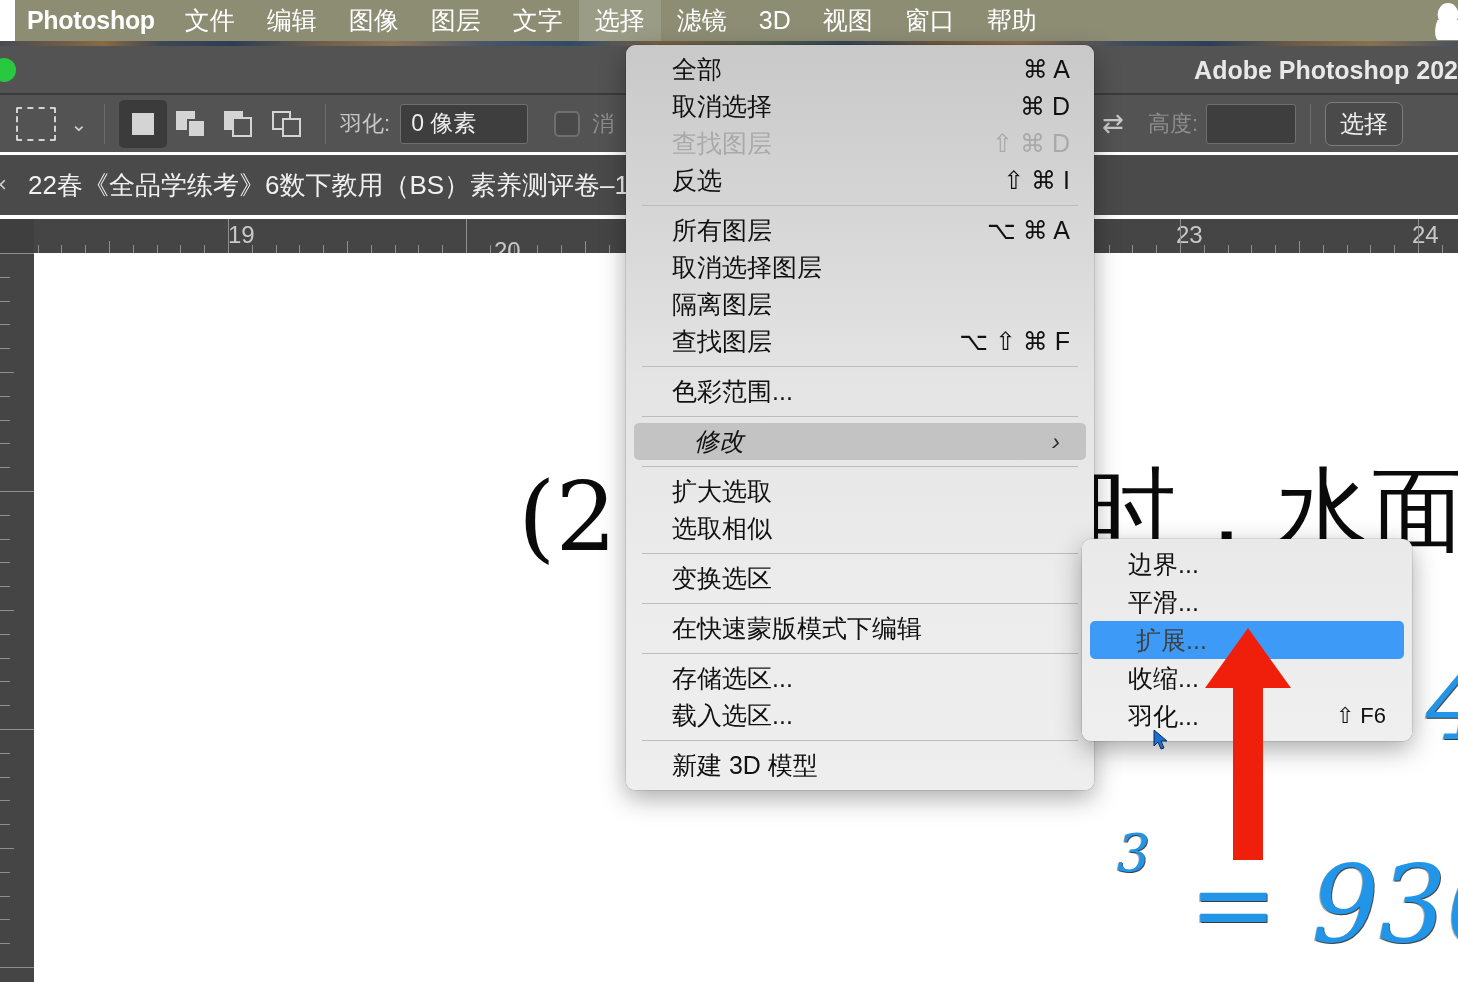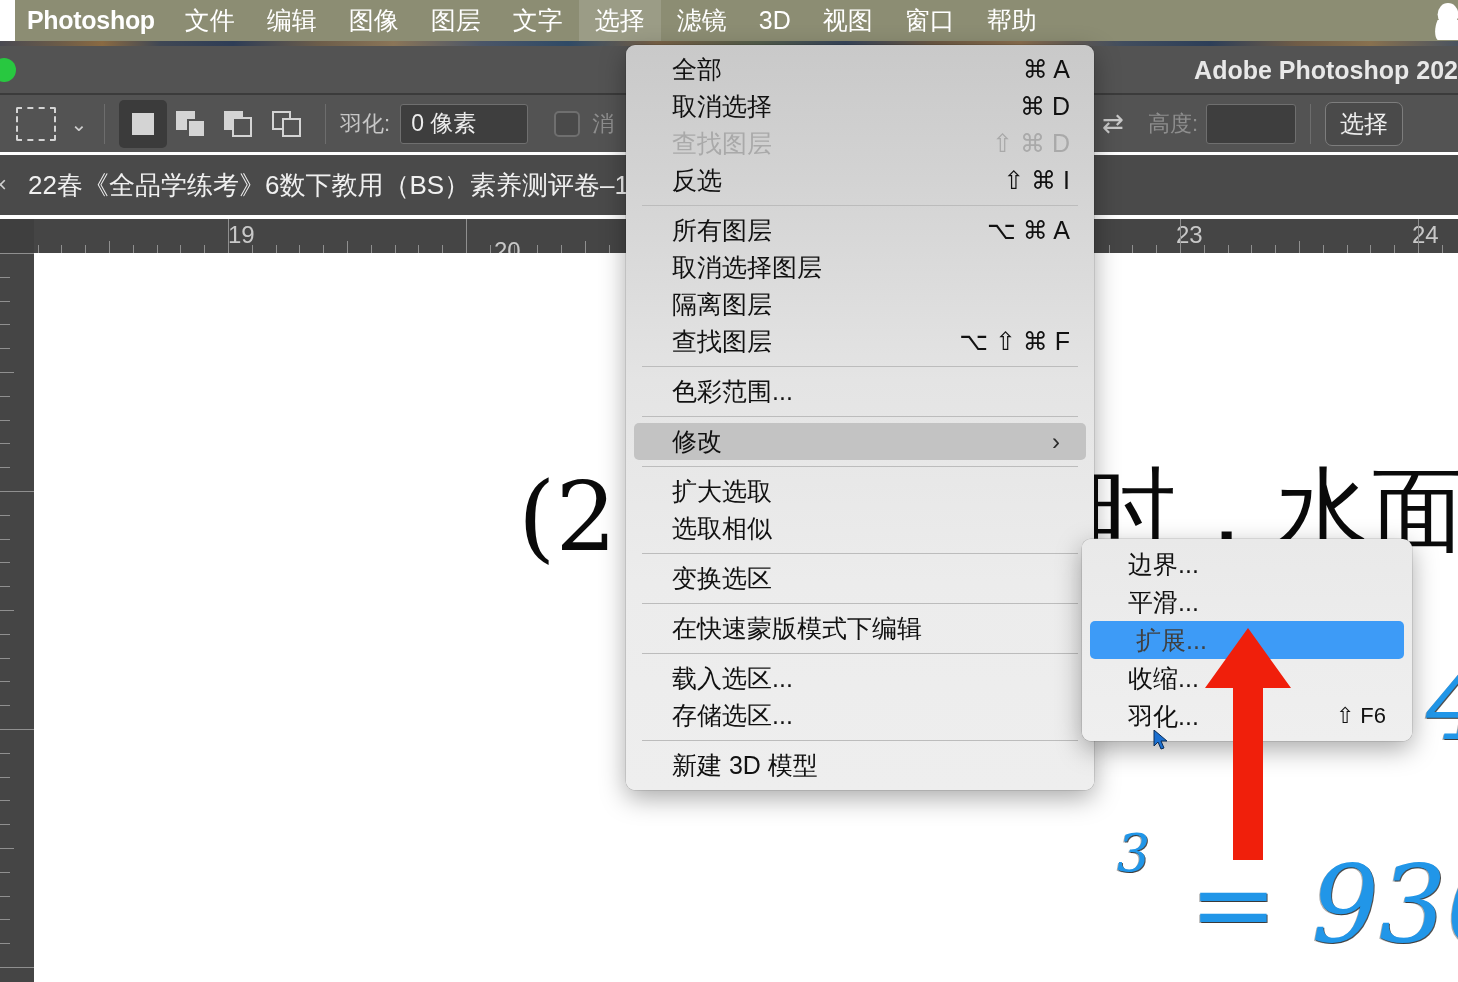--- a/index.html
+++ b/index.html
@@ -172,21 +172,21 @@
   .mrow {
     position: relative; height: 37px; display: flex; align-items: center;
     padding: 0 22px 0 46px; color: #111; font-size: 25px; white-space: nowrap;
   }
   .mrow .sc {
     position: absolute; right: 24px; top: 0; height: 37px;
     display: flex; align-items: center; gap: 2px;
     font-size: 25px; color: #111;
   }
   .mrow.disabled, .mrow.disabled .sc { color: #a9a9a9; }
-  .mrow.hl-grey { background: #c3c3c3; border-radius: 5px; margin: 0 8px; padding-left: 38px; }
+  .mrow.hl-grey { background: #c3c3c3; border-radius: 5px; margin: 0 8px; padding-left: 60px; font-style: italic; }
   .mrow.hl-blue { background: #3d9bf7; color: #404040; border-radius: 5px; margin: 0 8px; padding-left: 38px; }
   .mrow .arrow { position: absolute; right: 26px; font-size: 24px; color: #2b2b2b; }
   .msep { height: 1px; background: #bcbcbc; margin: 6px 16px; }
   #submenu-modify .mrow { padding-left: 46px; font-size: 25px; height: 38px; }
   #submenu-modify .mrow .sc { font-size: 22px; right: 26px; }
 
   
   .redarrow { position: absolute; left: 1205px; top: 628px; z-index: 80; }
 
   
@@ -449,24 +449,24 @@
       <div class="msep"></div>
       <div class="mrow">
         <span>变换选区</span>
       </div>
       <div class="msep"></div>
       <div class="mrow">
         <span>在快速蒙版模式下编辑</span>
       </div>
       <div class="msep"></div>
       <div class="mrow">
+        <span>存储选区...</span>
+      </div>
+      <div class="mrow">
         <span>载入选区...</span>
-      </div>
-      <div class="mrow">
-        <span>存储选区...</span>
       </div>
       <div class="msep"></div>
       <div class="mrow">
         <span>新建 3D 模型</span>
       </div>
     </div>
 
 <div class="menu" id="submenu-modify">
       <div class="mrow">
         <span>边界...</span>

